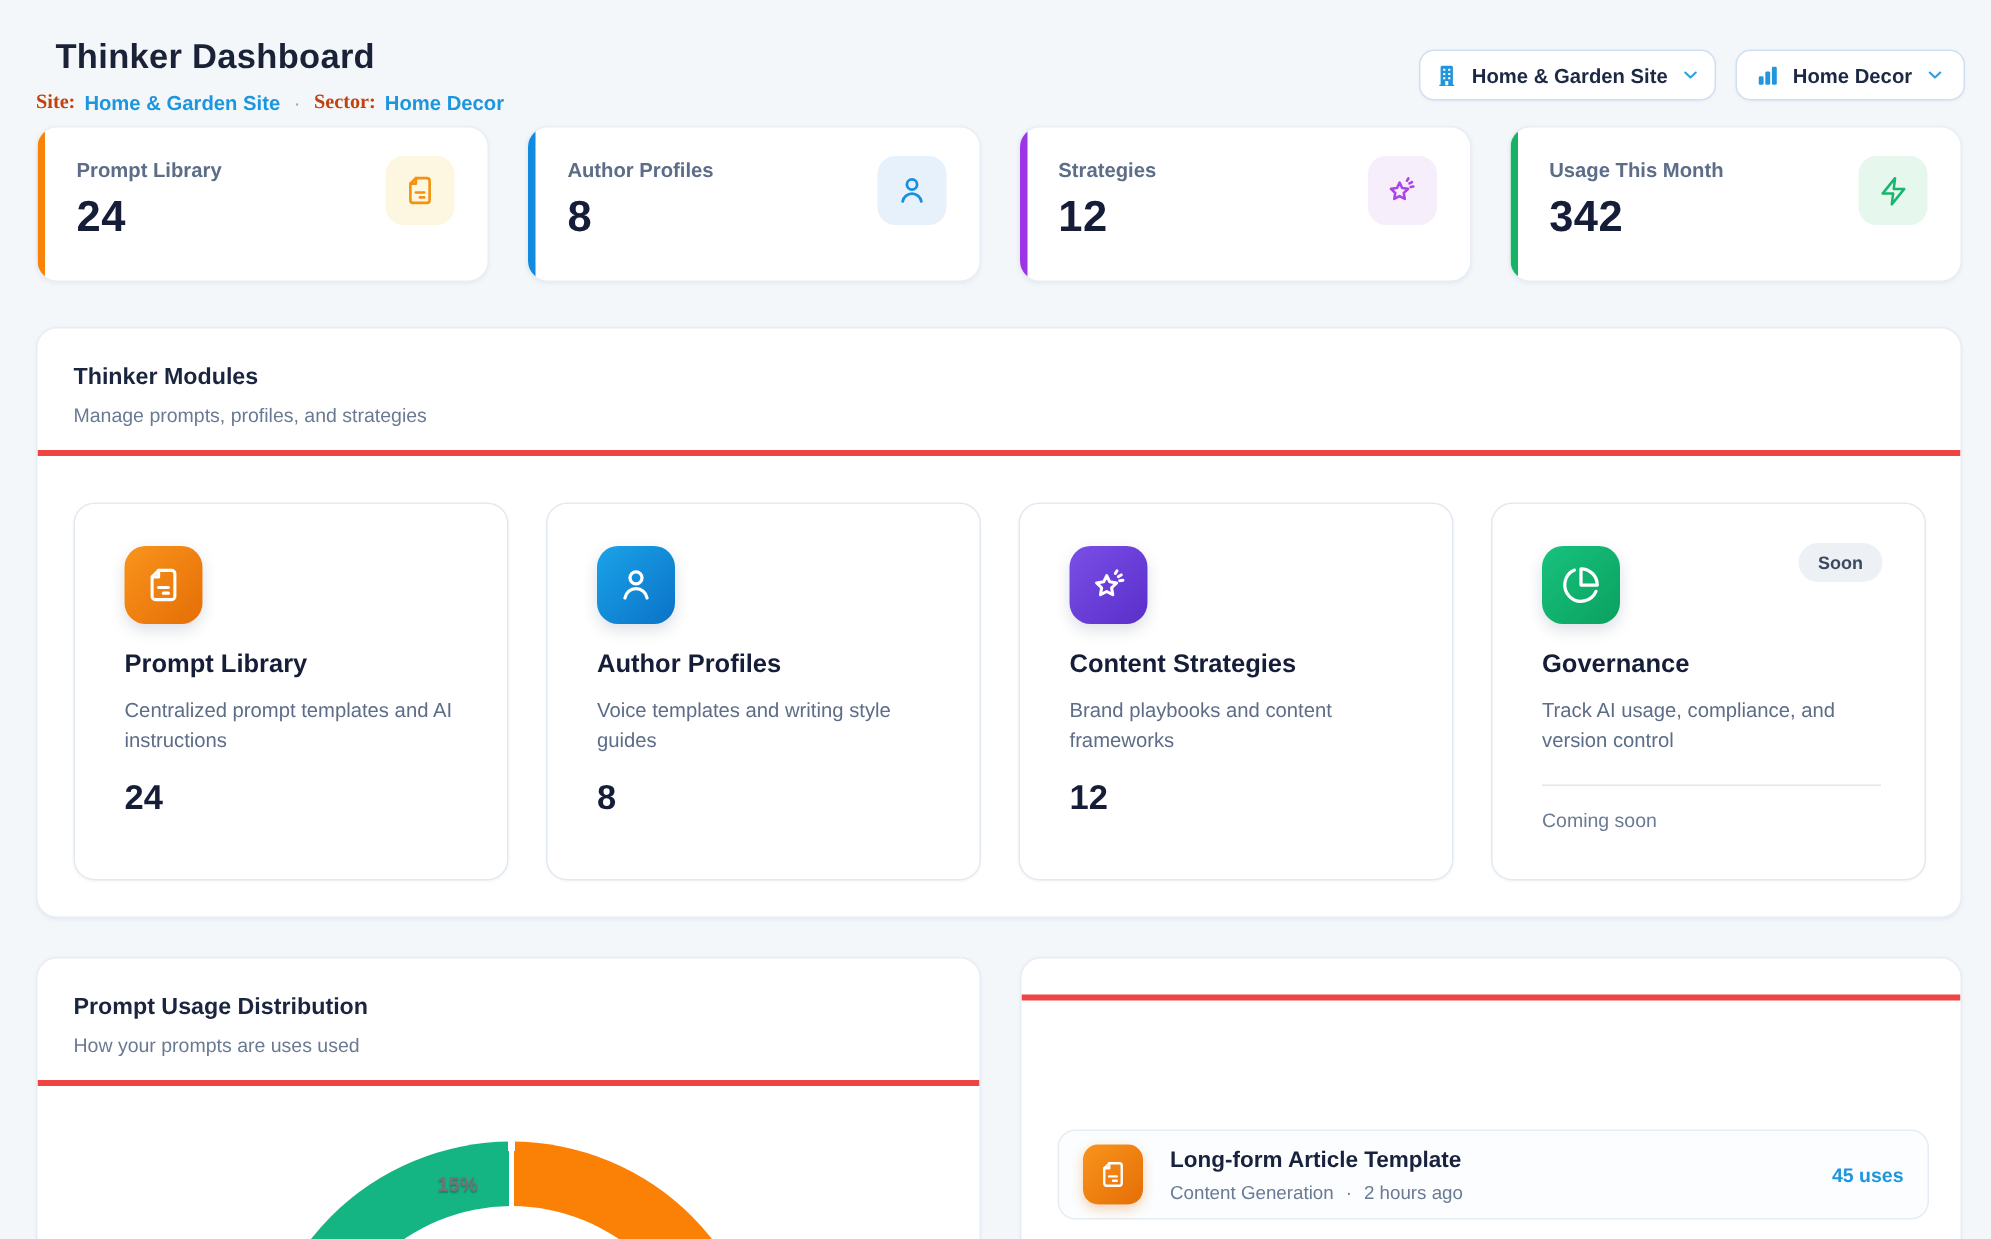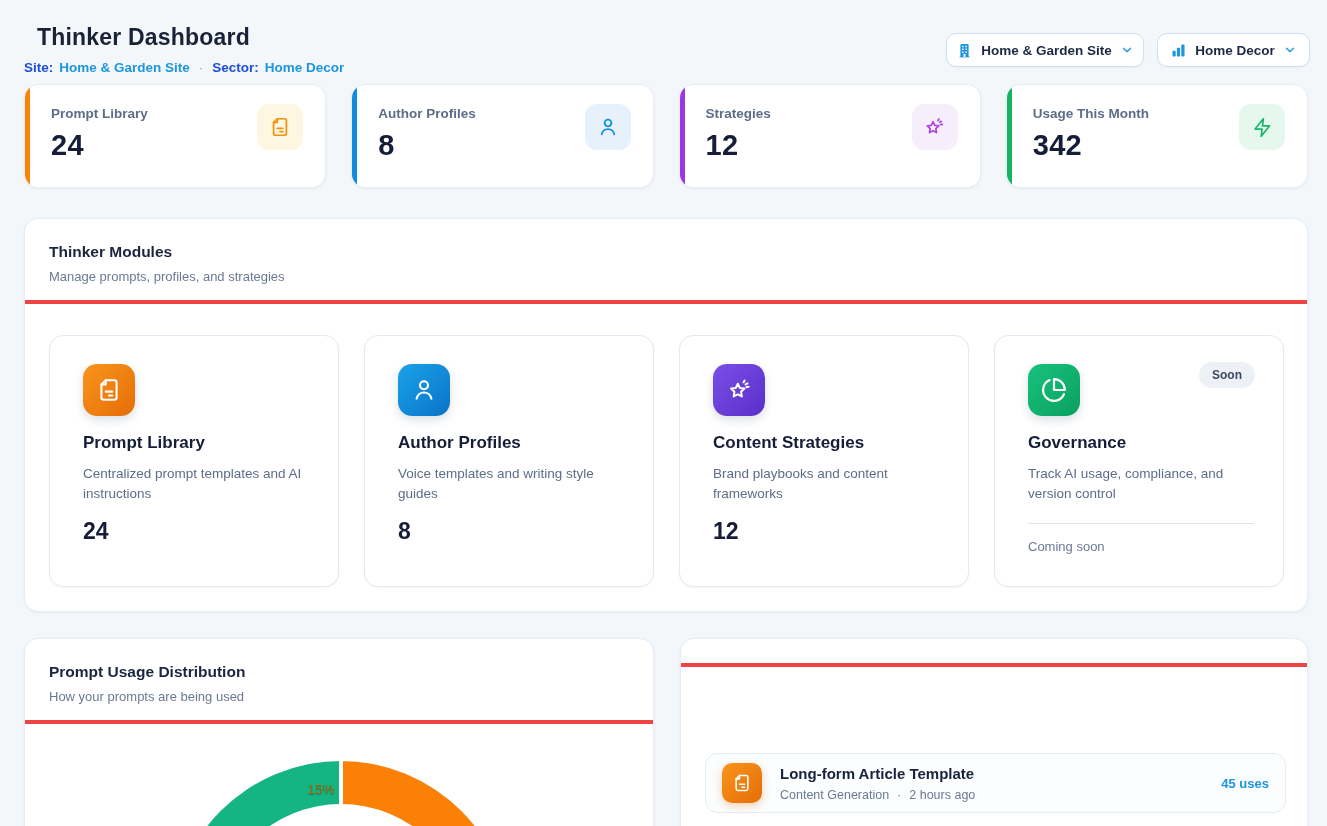--- a/index.html
+++ b/index.html
@@ -9,21 +9,21 @@
     position:relative;
     background:#f4f7fa;
     font-family:"Liberation Sans","DejaVu Sans",sans-serif;
     color:#1b2540;
   }
   .abs { position:absolute; }
 
   
   .page-title { left:24px; top:24px; font-size:23px; font-weight:800; color:#1a2238; letter-spacing:.2px;margin-left:13px; }
   .breadcrumb { left:24px; top:60px; display:flex; align-items:center; gap:6px; font-size:13.5px; font-weight:700; }
-  .breadcrumb .lbl { color:#1d4ed8; }
+  .breadcrumb .lbl { color:#c2410c;font-family:Liberation Serif, serif; }
   .breadcrumb .lnk { color:#1d96dd; cursor:pointer; }
   .breadcrumb .dot { color:#9aa7b8; font-weight:400; padding:0 3px; }
 
   .hdr-btn {
     top:33px; height:34px; background:#fff; border:1.5px solid #cfe0f2; border-radius:10px;
     display:flex; align-items:center; justify-content:center; gap:8px;
     font-size:13.5px; font-weight:700; color:#1c2844; cursor:pointer;
     box-shadow:0 1px 2px rgba(30,60,110,.05);
   }
   .hdr-btn svg.main { color:#2196dd; }
@@ -77,22 +77,22 @@
                 font-size:12px; font-weight:700; padding:6px 13px; border-radius:999px; }
   .module-divider { margin-top:18px; width:226px; border-top:1px solid #dfe6ee; }
   .module-footnote { margin-top:15px; font-size:13px; color:#6b7a93; }
 
   
   .chart-panel { left:24px; top:638px; width:630px; height:380px; }
   .prompts-panel { left:680px; top:638px; width:628px; height:380px; }
 
   .donut { position:absolute; left:146px; top:122px; width:340px; height:340px; border-radius:50%; }
   .donut-hole { position:absolute; inset:43px; background:#fff; border-radius:50%; }
-  .donut-label { position:absolute; left:268px; top:143px; width:56px; text-align:center;
-                 font-size:13.5px; font-weight:400; color:#a16207; text-shadow:0 1px 1px rgba(0,0,0,.25); }
+  .donut-label { position:absolute; left:252px; top:143px; width:56px; text-align:center;
+                 font-size:13.5px; font-weight:700; color:#737373; text-shadow:0 1px 1px rgba(0,0,0,.25); }
 
   .prompt-item {
     position:absolute; left:24px; top:114px; width:581px; height:60px;
     background:#fbfdfe; border:1px solid #e6ecf3; border-radius:12px; cursor:pointer;
     display:flex; align-items:center; padding:0 16px;
   }
   .prompt-item-icon { width:40px; height:40px; border-radius:10px; flex:0 0 auto;
     background:linear-gradient(135deg,#f9941c,#e56e06); color:#fff;
     display:flex; align-items:center; justify-content:center; box-shadow:0 3px 8px rgba(230,110,10,.3); }
   .prompt-item-body { margin-left:18px; flex:1; }
@@ -283,21 +283,21 @@
       <div class="module-divider"></div>
       <div class="module-footnote">Coming soon</div>
     </div>
 
   </div>
 </div>
 
 <div class="abs panel chart-panel">
   <div class="panel-head">
     <div class="panel-title">Prompt Usage Distribution</div>
-    <div class="panel-sub">How your prompts are being used</div>
+    <div class="panel-sub">How your prompts are uses used</div>
   </div>
   <div class="donut" style="background: conic-gradient(rgb(255, 255, 255) 0deg, rgb(255, 255, 255) 0.7deg, rgb(251, 129, 6) 0.7deg, rgb(251, 129, 6) 157.7deg, rgb(255, 255, 255) 157.7deg, rgb(255, 255, 255) 158.4deg, rgb(255, 255, 255) 158.4deg, rgb(255, 255, 255) 159.1deg, rgb(59, 130, 246) 159.1deg, rgb(59, 130, 246) 269.3deg, rgb(255, 255, 255) 269.3deg, rgb(255, 255, 255) 270deg, rgb(255, 255, 255) 270deg, rgb(255, 255, 255) 270.7deg, rgb(109, 85, 226) 270.7deg, rgb(109, 85, 226) 305.3deg, rgb(255, 255, 255) 305.3deg, rgb(255, 255, 255) 306deg, rgb(255, 255, 255) 306deg, rgb(255, 255, 255) 306.7deg, rgb(20, 181, 131) 306.7deg, rgb(20, 181, 131) 359.3deg, rgb(255, 255, 255) 359.3deg, rgb(255, 255, 255) 360deg);">
     <div class="donut-hole"></div>
   </div>
   <div class="donut-label">15%</div>
 </div>
 
 <div class="abs panel prompts-panel">
   <div class="panel-head">
   </div>

